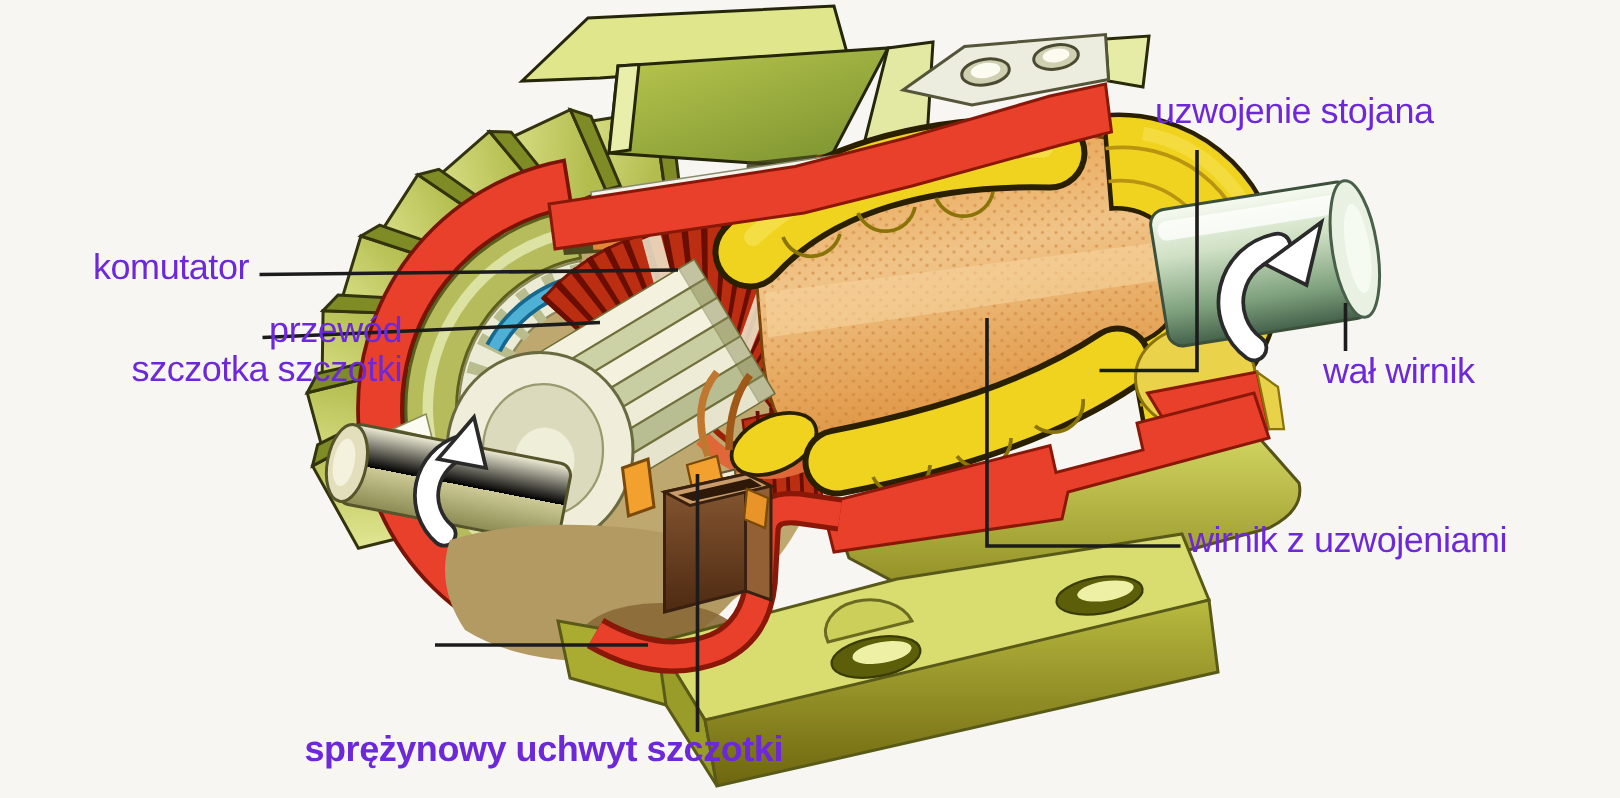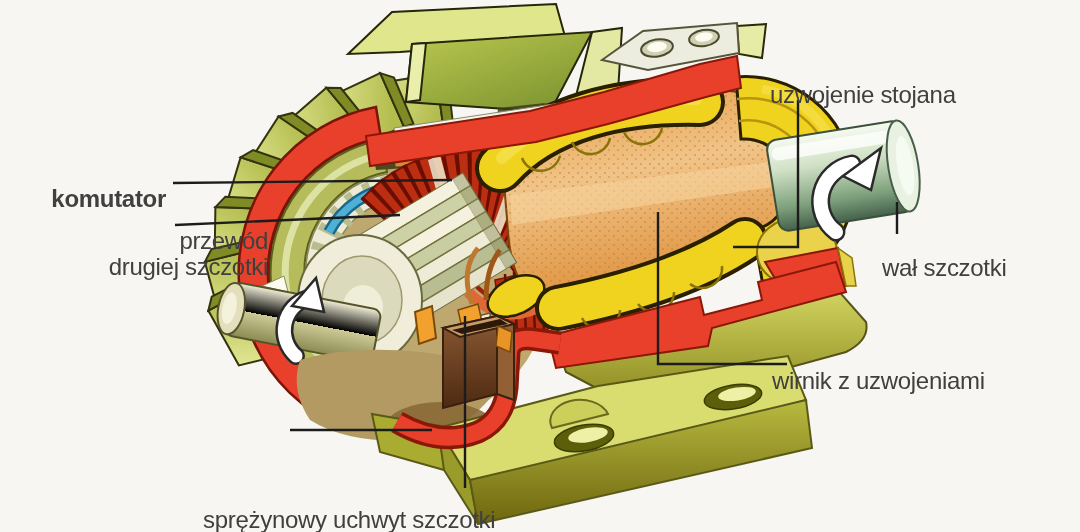--- a/index.html
+++ b/index.html
@@ -1,20 +1,20 @@
 <!DOCTYPE html>
 <html><head>
 <meta charset="utf-8">
 <style>
   html,body{margin:0;padding:0;background:#e8e8e8;}
   #stage{position:relative;width:1080px;height:532px;background:#f7f6f2;overflow:hidden;
          font-family:"Liberation Sans", sans-serif;}
   #art{position:absolute;left:0;top:0;width:1080px;height:532px;}
-  .lbl{position:absolute;color:#404040;font-size:24px;line-height:1.1;letter-spacing:-0.3px;
-       white-space:nowrap;margin-top:20px;}
+  .lbl{position:absolute;color:#6d28d9;font-size:24px;line-height:1.1;letter-spacing:-0.3px;
+       white-space:nowrap;}
   .lbl.center{text-align:center;white-space:normal;}
   .lbl.right{text-align:right;}
 </style>
 </head>
 <body>
 
 <div id="stage">
 
 <svg id="art" viewBox="0 0 1080 532">
   <defs>
@@ -257,26 +257,26 @@
     <path d="M798,100 L798,247 L733,247"></path>
     <path d="M897,202 L897,234"></path>
     <path d="M787,364 L658,364 L658,212"></path>
     <path d="M290,430 L432,430"></path>
     <path d="M465,488 L465,316"></path>
   </g>
 </svg>
 
   <div class="lbl" style="left:770px;top:62px;">uzwojenie stojana</div>
 
-  <div class="lbl right" style="left:40px;top:166px;width:126px;font-weight:bold;">komutator</div>
+  <div class="lbl right" style="left:40px;top:166px;width:126px;">komutator</div>
 
   <div class="lbl center" style="left:28px;top:208px;width:240px;text-align:right;">
     <span>przewód</span><br>
-    <span>drugiej szczotki</span>
+    <span>szczotka szczotki</span>
   </div>
 
-  <div class="lbl" style="left:882px;top:235px;">wał szczotki</div>
-
-  <div class="lbl" style="left:772px;top:348px;">wirnik z uzwojeniami</div>
-
-
-  <div class="lbl" style="left:203px;top:487px;">sprężynowy uchwyt szczotki</div>
+  <div class="lbl" style="left:882px;top:235px;">wał wirnik</div>
+
+  <div class="lbl" style="left:792px;top:348px;">wirnik z uzwojeniami</div>
+
+
+  <div class="lbl" style="left:203px;top:487px;font-weight:bold;">sprężynowy uchwyt szczotki</div>
 </div>
 
 </body></html>

